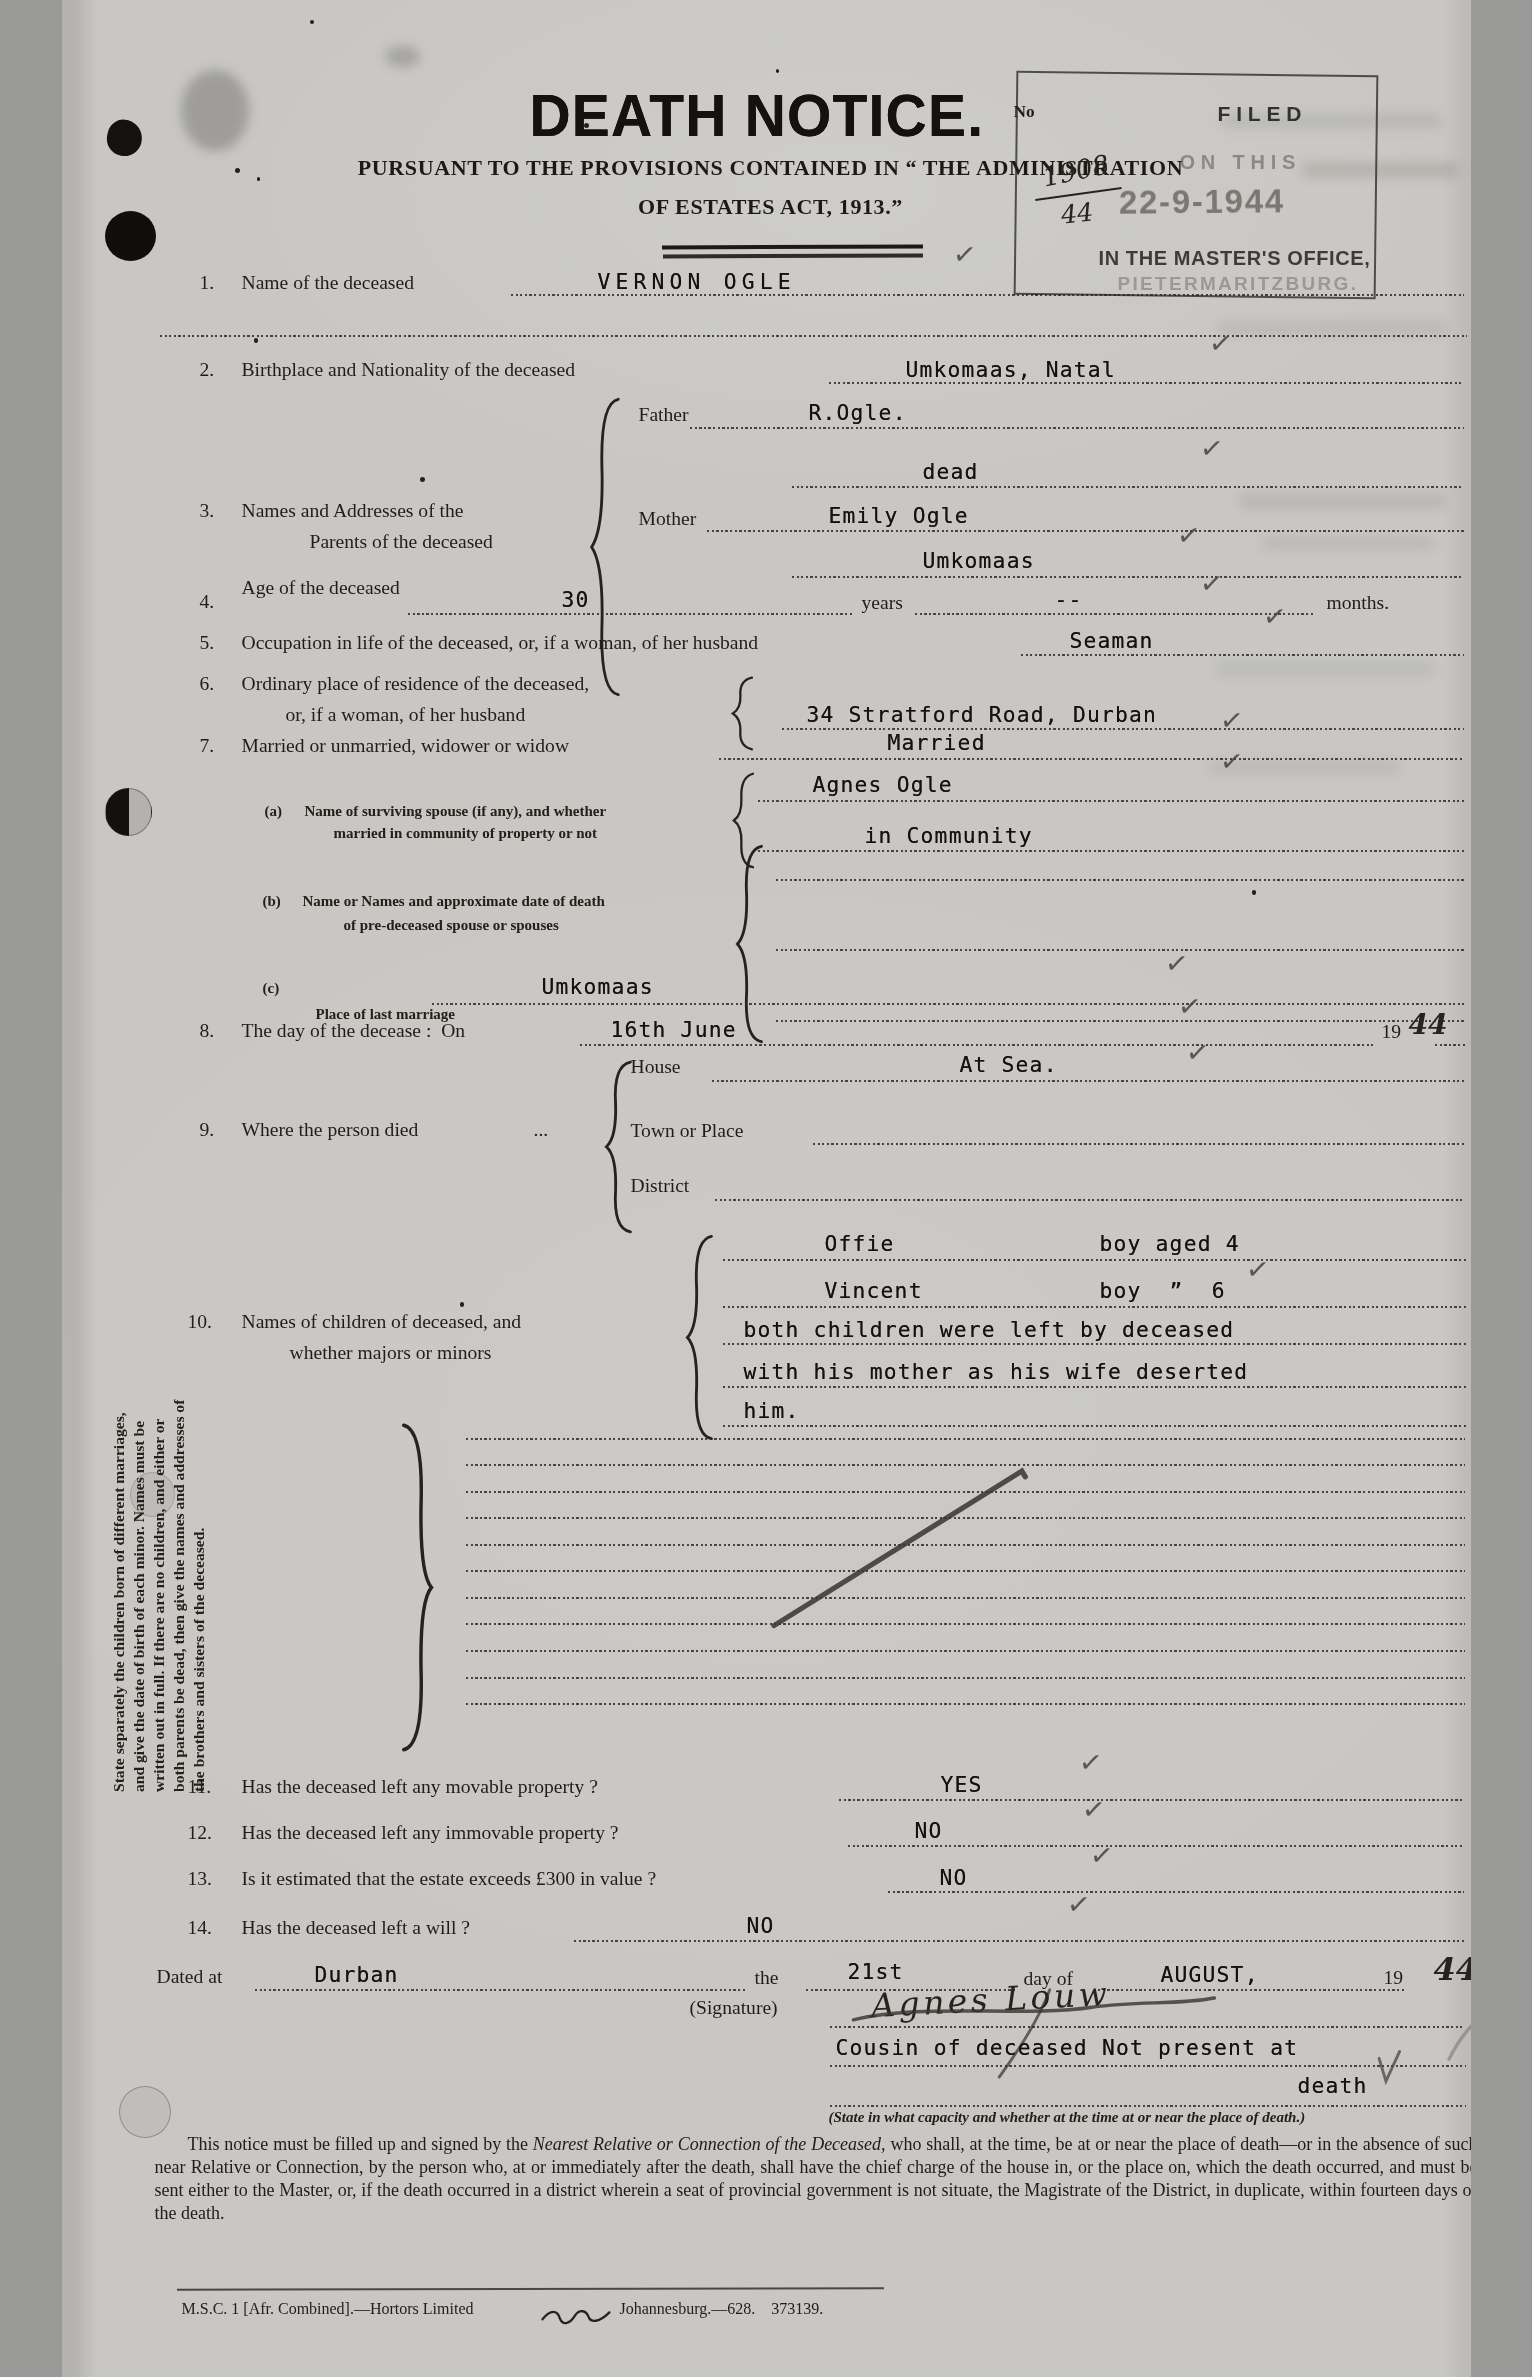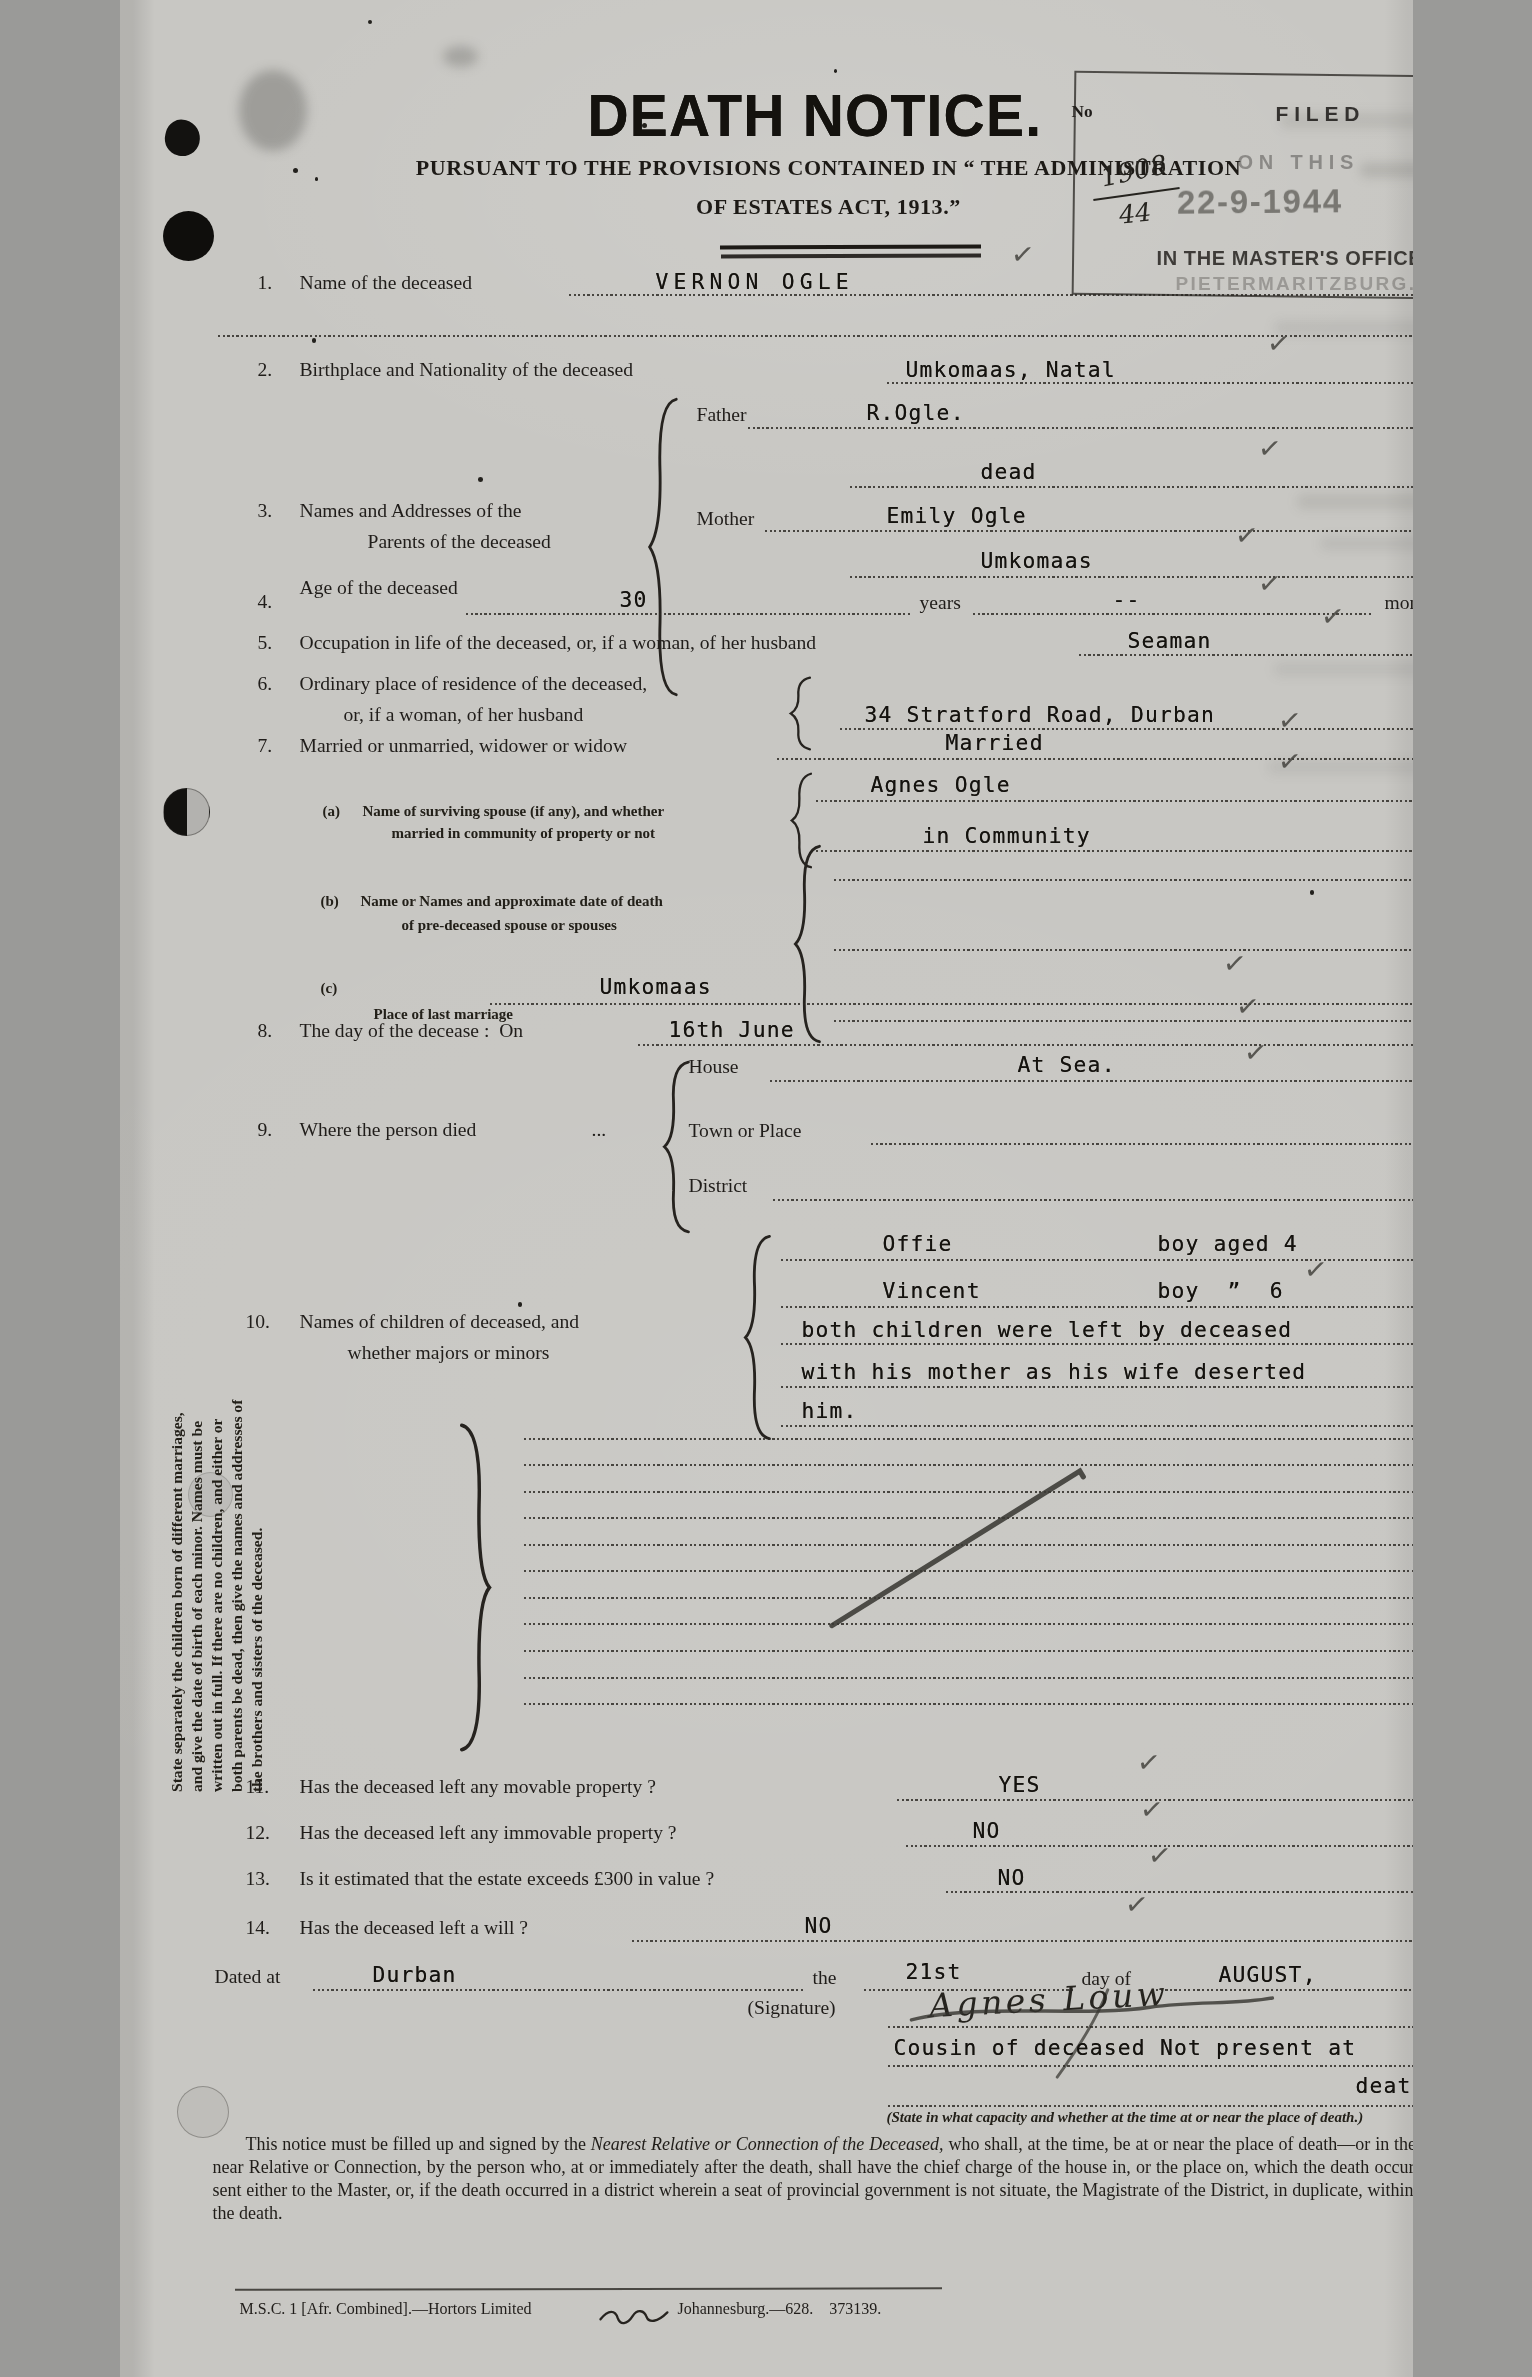--- a/index.html
+++ b/index.html
@@ -1,16 +1,16 @@
 <!DOCTYPE html>
 <html style="font-size:9.2px"><head>
 <meta charset="utf-8">
 <style>
   html,body{margin:0;padding:0;background:#9a9a98;}
-  .page{position:relative;width:1293px;height:2377px;margin:0 auto;overflow:hidden;
+  .page{position:relative;width:1409px;height:2377px;margin:0 auto;overflow:hidden;
     background:
       radial-gradient(ellipse 1038px 519px at 55% 8%, rgba(255,255,255,.10), transparent 60%),
       radial-gradient(ellipse 1269px 923px at 50% 60%, rgba(255,255,255,.05), transparent 70%),
       linear-gradient(90deg, rgba(0,0,0,.10) 0 12.7px, transparent 35px),
       linear-gradient(270deg, rgba(0,0,0,.06) 0 5.8px, transparent 29px),
       #c8c7c3;
     font-family:"Liberation Serif", serif;color:#1b1916;}
   .p{position:absolute;white-space:pre;font-family:"Liberation Serif",serif;font-size:19.6px;color:#201d1a;}
   .pb{font-weight:700;}
   .psm{position:absolute;white-space:pre;font-family:"Liberation Serif",serif;font-size:15px;font-weight:700;color:#232019;}
@@ -83,21 +83,21 @@
   <div class="p" style="left:138px;top:272px;">1.</div>
   <div class="p" style="left:180px;top:272px;">Name of the deceased</div>
   <div class="dot" style="left:449px;top:294px;width:953px;"></div>
   <div class="typed" style="left:520px;top:269px;letter-spacing:5.2px;margin-left:16px;">VERNON OGLE</div>
   <div class="check" style="left:891px;top:238px;">✓</div>
   <div class="dot" style="left:98px;top:335px;width:1307px;"></div>
 
   <div class="p" style="left:138px;top:359px;">2.</div>
   <div class="p" style="left:180px;top:359px;">Birthplace and Nationality of the deceased</div>
   <div class="dot" style="left:767px;top:382px;width:635px;"></div>
-  <div class="typed" style="left:786px;top:357px;text-align:center;">Umkomaas, Natal</div>
+  <div class="typed" style="left:844px;top:357px;text-align:center;">Umkomaas, Natal</div>
   <div class="check" style="left:1147px;top:327px;">✓</div>
 
   <div class="p" style="left:138px;top:500px;">3.</div>
   <div class="p" style="left:180px;top:500px;">Names and Addresses of the</div>
   <div class="p" style="left:224px;top:531px;margin-left:24px;">Parents of the deceased</div>
   <svg class="overlay" width="35" height="300" style="left:526px;top:397px;" viewBox="0 0 60 520">
     <path d="M52,4 Q20,10 24,130 Q26,230 6,260 Q26,290 24,390 Q20,510 52,516" fill="none" stroke="#26231f" stroke-width="5" stroke-linecap="round"></path>
   </svg>
   <div class="p" style="left:577px;top:404px;">Father</div>
   <div class="dot" style="left:628px;top:427px;width:774px;"></div>

